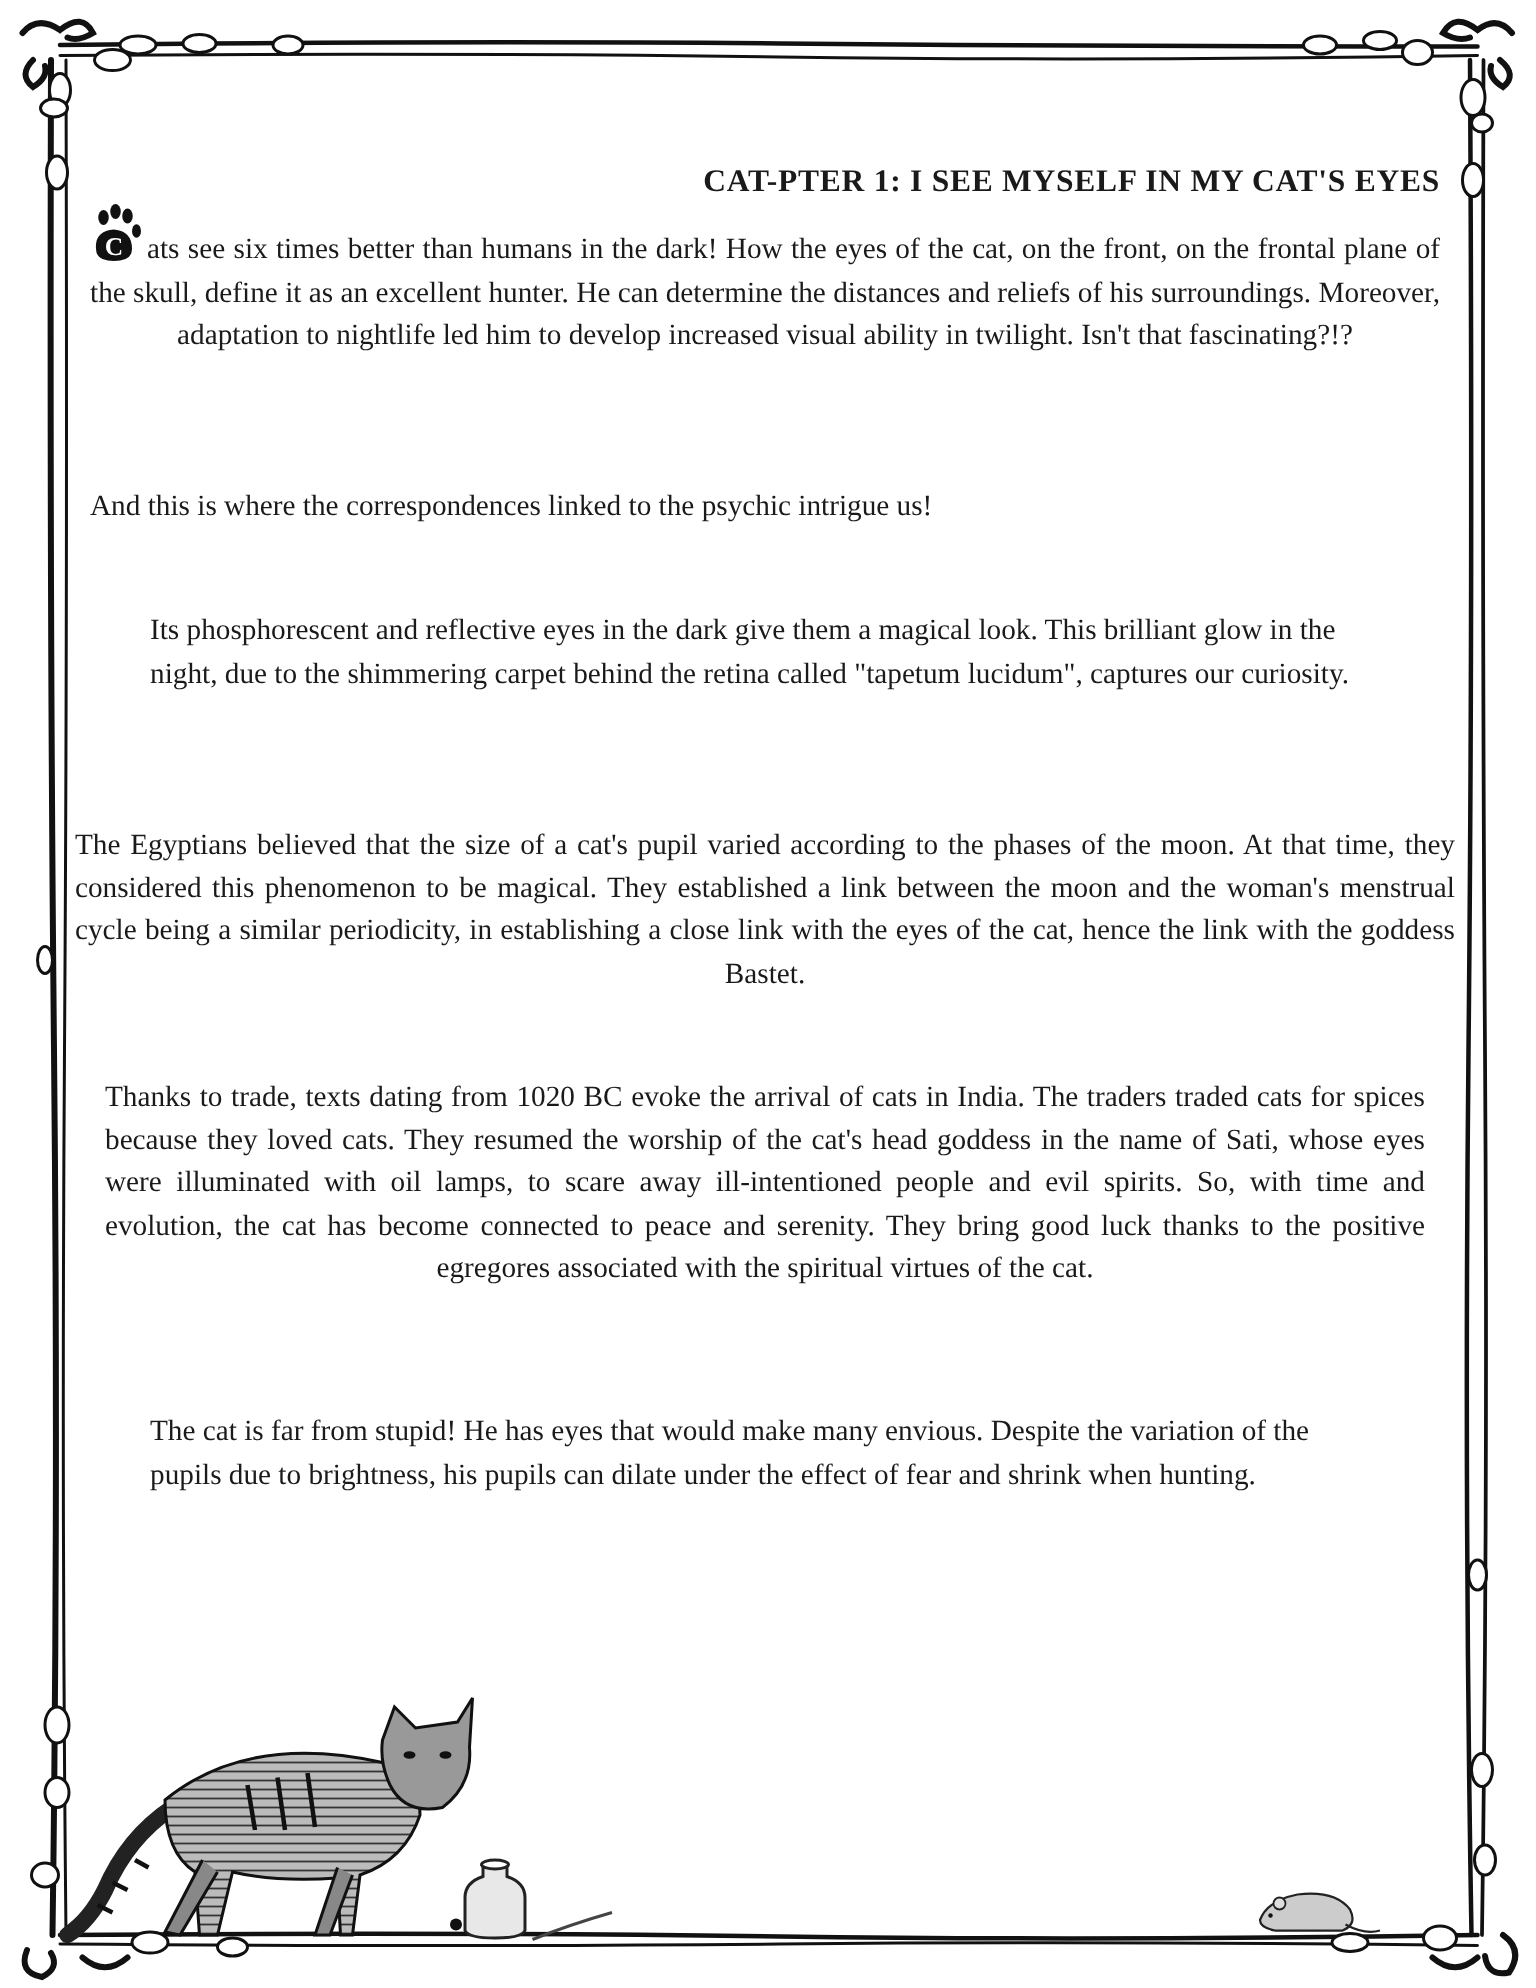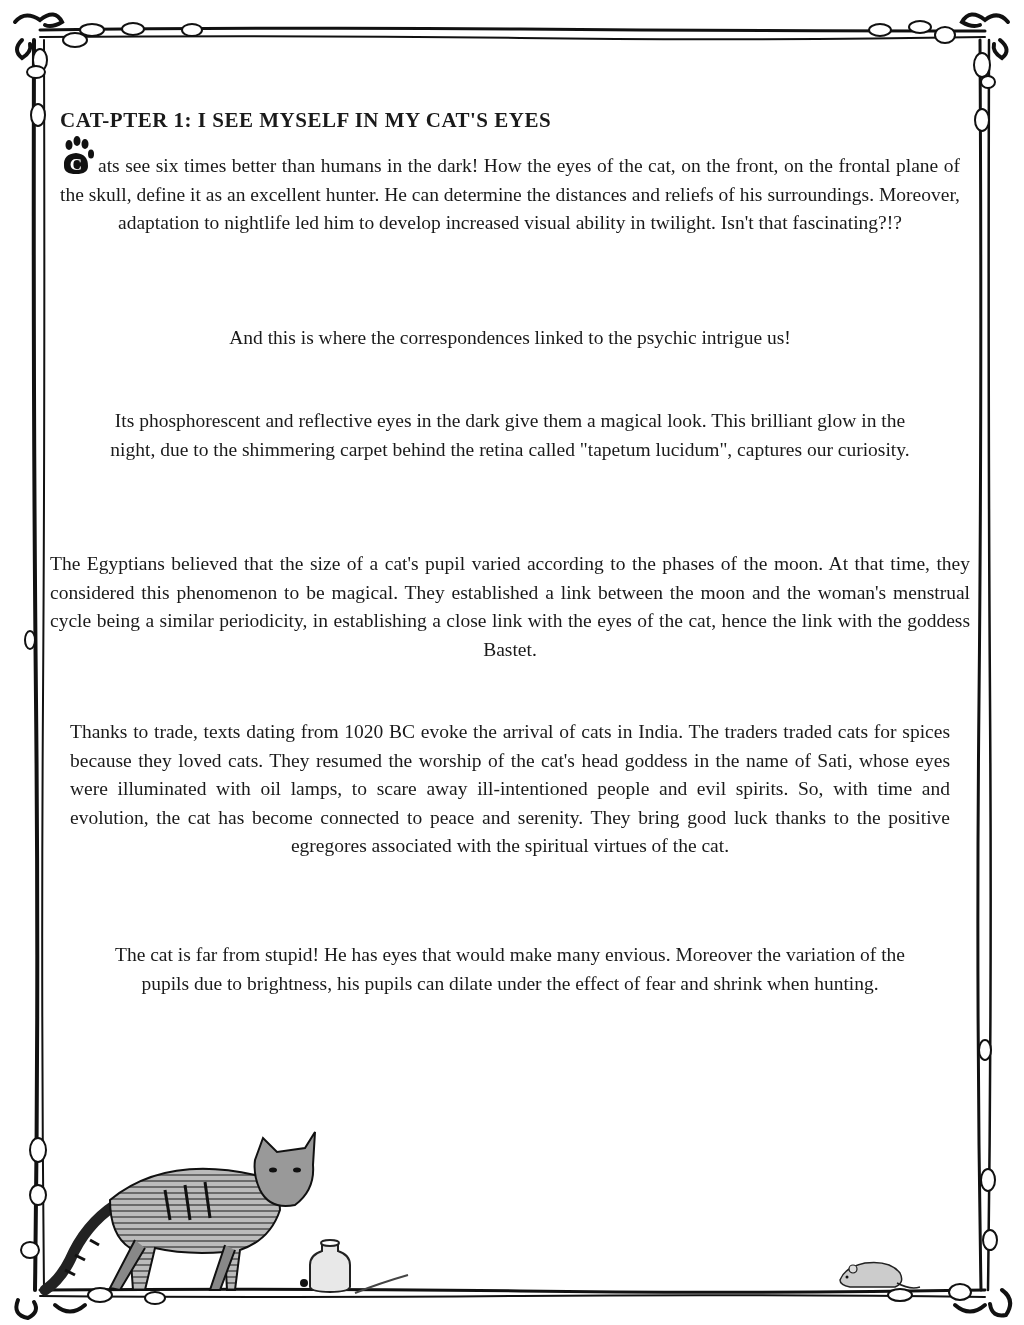--- a/index.html
+++ b/index.html
@@ -3,23 +3,23 @@
 <meta charset="utf-8">
 <style>
   html, body { margin: 0; padding: 0; background: #ffffff; }
   body { width: 1024px; height: 1325px; position: relative; overflow: hidden;
          font-family: "Liberation Serif", "DejaVu Serif", serif; color: #1a1a1a; }
 
   .frame { position: absolute; inset: 0; pointer-events: none; }
   .frame svg { position: absolute; left: 0; top: 0; }
 
   .content { position: absolute; left: 60px; top: 105px; width: 900px; }
-  .title { text-align: left; font-size: 21px; letter-spacing: 0.5px; margin: 0;
+  .title { text-align: right; font-size: 21px; letter-spacing: 0.5px; margin: 0;
            position: absolute; top: 0; left: 0; width: 900px; line-height: 30px; }
-  .para { position: absolute; left: 0; width: 900px; text-align: center;
+  .para { position: absolute; left: 0; width: 900px; text-align: left;
           font-size: 19.5px; line-height: 28.5px; margin: 0; }
   .para.justify { text-align: justify; text-align-last: center; }
 
   .dropcap { display: inline-block; position: relative; width: 36px; height: 36px;
              vertical-align: -6px; margin-right: 2px; }
   .dropcap svg { position: absolute; left: 0; top: -6px; }
 
   .illus { position: absolute; }
 </style>
 </head>
@@ -102,21 +102,21 @@
   </p>
 
   <p class="para" style="top:219px; width:900px;">And this is where the correspondences linked to the psychic intrigue us!</p>
 
   <p class="para" style="top:302px; left:40px; width:820px;font-family:Liberation Serif, serif;">Its phosphorescent and reflective eyes in the dark give them a magical look. This brilliant glow in the night, due to the shimmering carpet behind the retina called "tapetum lucidum", captures our curiosity.</p>
 
   <p class="para justify" style="top:445px; left:-10px; width:920px;">The Egyptians believed that the size of a cat's pupil varied according to the phases of the moon. At that time, they considered this phenomenon to be magical. They established a link between the moon and the woman's menstrual cycle being a similar periodicity, in establishing a close link with the eyes of the cat, hence the link with the goddess Bastet.</p>
 
   <p class="para justify" style="top:613px; left:10px; width:880px;">Thanks to trade, texts dating from 1020 BC evoke the arrival of cats in India. The traders traded cats for spices because they loved cats. They resumed the worship of the cat's head goddess in the name of Sati, whose eyes were illuminated with oil lamps, to scare away ill-intentioned people and evil spirits. So, with time and evolution, the cat has become connected to peace and serenity. They bring good luck thanks to the positive egregores associated with the spiritual virtues of the cat.</p>
 
-  <p class="para" style="top:836px; left:40px; width:820px;">The cat is far from stupid! He has eyes that would make many envious. Moreover the variation of the pupils due to brightness, his pupils can dilate under the effect of fear and shrink when hunting.</p>
+  <p class="para" style="top:836px; left:40px; width:820px;">The cat is far from stupid! He has eyes that would make many envious. Despite the variation of the pupils due to brightness, his pupils can dilate under the effect of fear and shrink when hunting.</p>
 </div>
 
 <div class="illus" style="left:15px; top:1130px;">
   <svg width="310" height="185" viewBox="0 0 310 185" xmlns="http://www.w3.org/2000/svg">
     <defs>
       <pattern id="fur" width="6" height="6" patternUnits="userSpaceOnUse">
         <rect width="6" height="6" fill="#bbb"></rect>
         <path d="M0 3 L6 3" stroke="#333" stroke-width="1.2"></path>
       </pattern>
     </defs>

